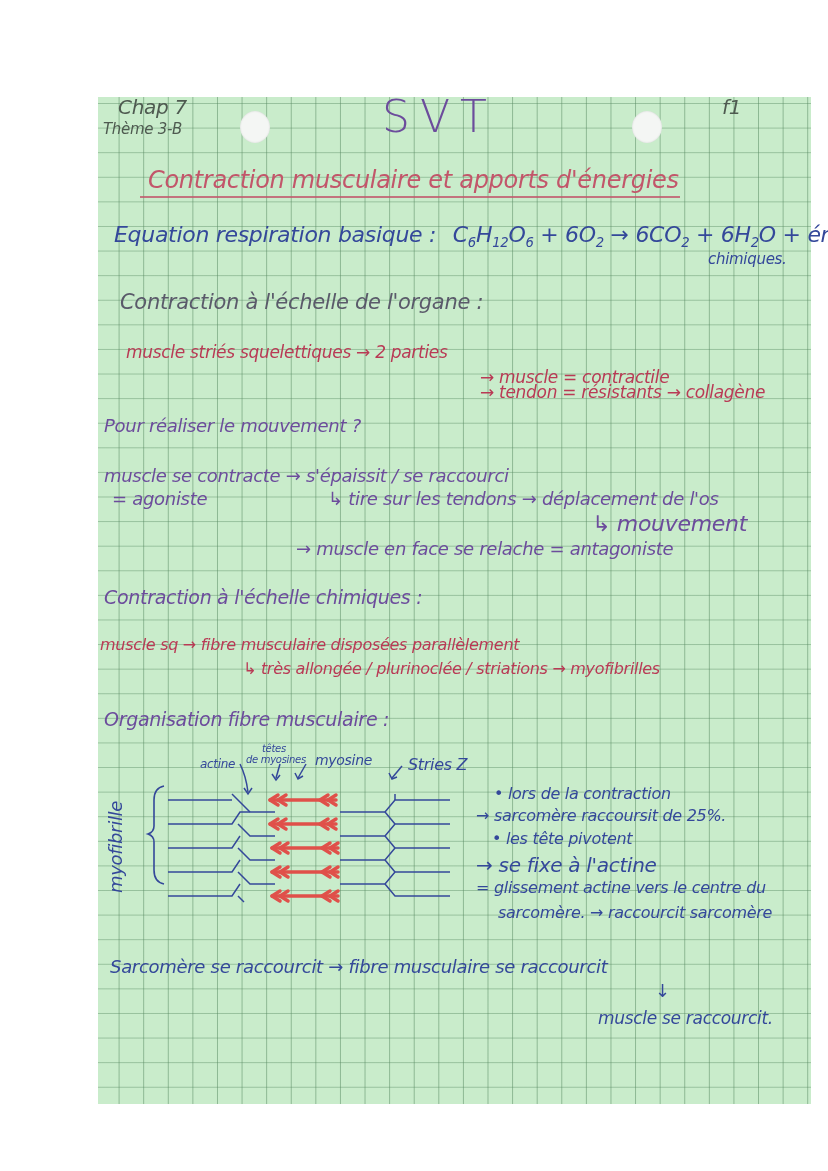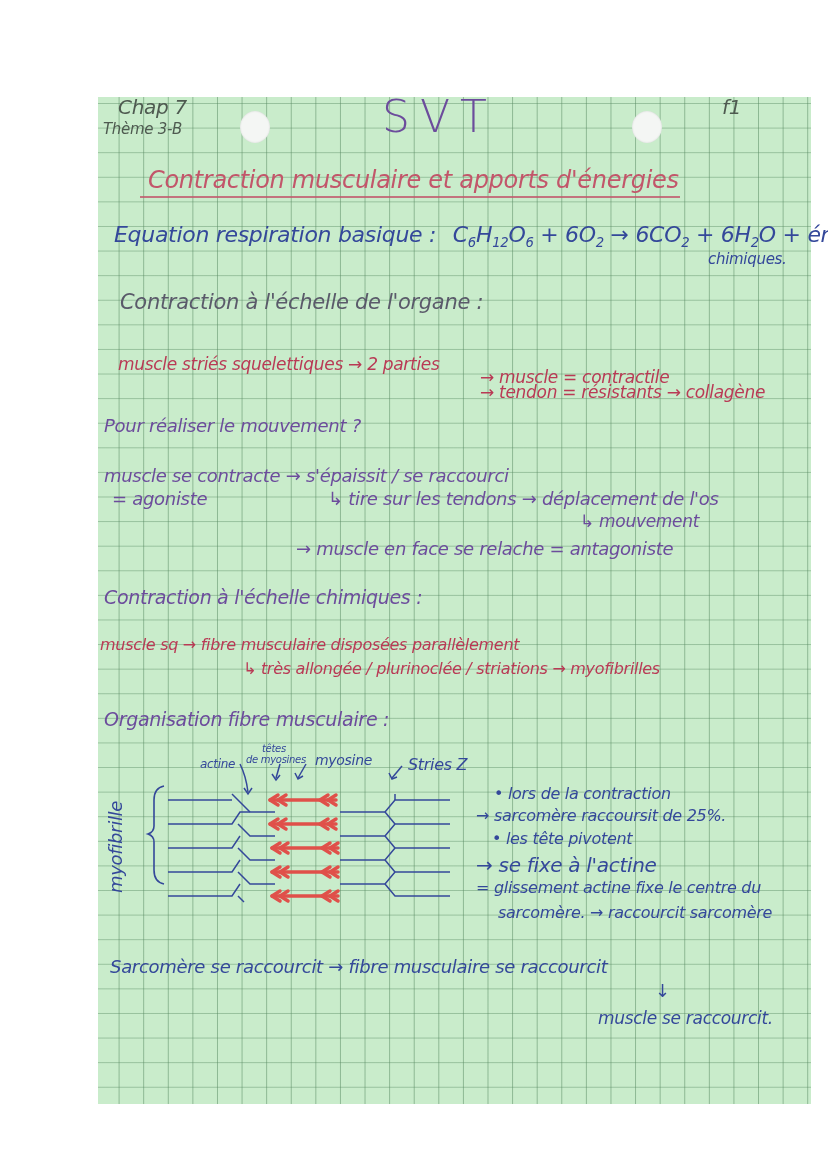--- a/index.html
+++ b/index.html
@@ -49,29 +49,29 @@
     <span>C</span><sub>6</sub><span>H</span><sub>12</sub><span>O</span><sub>6</sub>
     <span>+ 6O</span><sub>2</sub>
     <span>→</span>
     <span>6CO</span><sub>2</sub>
     <span>+ 6H</span><sub>2</sub><span>O + énergies</span>
   </span>
 </div>
 <div class="t blue" style="left:708px; top:252px; font-size:15px;">chimiques.</div>
 
 <div class="t dark" style="left:120px; top:292px; font-size:21px; color:#5a5a6a;">Contraction à l'échelle de l'organe :</div>
-<div class="t red" style="left:118px; top:356px; font-size:17px;">muscle striés squelettiques → 2 parties</div>
+<div class="t red" style="left:118px; top:344px; font-size:17px;padding-left:8px;">muscle striés squelettiques → 2 parties</div>
 <div class="t red" style="left:480px; top:344px; font-size:17px;margin-top:40px;">→ tendon = résistants → collagène</div>
 <div class="t red" style="left:480px; top:369px; font-size:17px;">→ muscle = contractile</div>
 
 <div class="t purple" style="left:104px; top:417px; font-size:18px;">Pour réaliser le mouvement ?</div>
 <div class="t purple" style="left:104px; top:467px; font-size:18px;">muscle se contracte → s'épaissit / se raccourci</div>
 <div class="t purple" style="left:112px; top:490px; font-size:18px;">= agoniste</div>
 <div class="t purple" style="left:328px; top:490px; font-size:18px;">↳ tire sur les tendons → déplacement de l'os</div>
-<div class="t purple" style="left:580px; top:513px; font-size:17px;text-align:center;">↳ mouvement</div>
+<div class="t purple" style="left:592px; top:513px; font-size:22px;text-align:center;">↳ mouvement</div>
 <div class="t purple" style="left:296px; top:540px; font-size:18px;font-style:italic;">→ muscle en face se relache = antagoniste</div>
 
 <div class="t purple" style="left:104px; top:588px; font-size:19px;">Contraction à l'échelle chimiques :</div>
 <div class="t red" style="left:100px; top:637px; font-size:16px;">muscle sq → fibre musculaire disposées parallèlement</div>
 <div class="t red" style="left:243px; top:661px; font-size:16px;">↳ très allongée / plurinoclée / striations → myofibrilles</div>
 
 <div class="t purple" style="left:104px; top:710px; font-size:19px;">Organisation fibre musculaire :</div>
 
 <div class="t blue" style="left:200px; top:758px; font-size:12px;">actine</div>
 <div class="t blue" style="left:262px; top:744px; font-size:10px;">têtes</div>
@@ -127,18 +127,18 @@
       <path d="M132 102 l8 -5 M132 102 l8 5 M140 102 l8 -5 M140 102 l8 5 M190 102 l8 -5 M190 102 l8 5 M182 102 l8 -5 M182 102 l8 5"></path>
     <path d="M132 126 H198"></path>
       <path d="M132 126 l8 -5 M132 126 l8 5 M140 126 l8 -5 M140 126 l8 5 M190 126 l8 -5 M190 126 l8 5 M182 126 l8 -5 M182 126 l8 5"></path>
   </g>
 </svg>
 
 <div class="t blue" style="left:494px; top:786px; font-size:16px;">• lors de la contraction</div>
 <div class="t blue" style="left:476px; top:808px; font-size:16px;">→ sarcomère raccoursit de 25%.</div>
 <div class="t blue" style="left:492px; top:831px; font-size:16px;">• les tête pivotent</div>
 <div class="t blue" style="left:476px; top:855px; font-size:20px;">→ se fixe à l'actine</div>
-<div class="t blue" style="left:476px; top:880px; font-size:16px;">= glissement actine fixe le centre du</div>
+<div class="t blue" style="left:476px; top:880px; font-size:16px;">= glissement actine vers le centre du</div>
 <div class="t blue" style="left:498px; top:905px; font-size:16px;">sarcomère. → raccourcit sarcomère</div>
 
 <div class="t blue" style="left:110px; top:958px; font-size:18px;">Sarcomère se raccourcit → fibre musculaire se raccourcit</div>
 <div class="t blue" style="left:655px; top:982px; font-size:18px; font-style:normal;">↓</div>
 <div class="t blue" style="left:598px; top:1010px; font-size:17px;">muscle se raccourcit.</div>
 
 </body></html>

